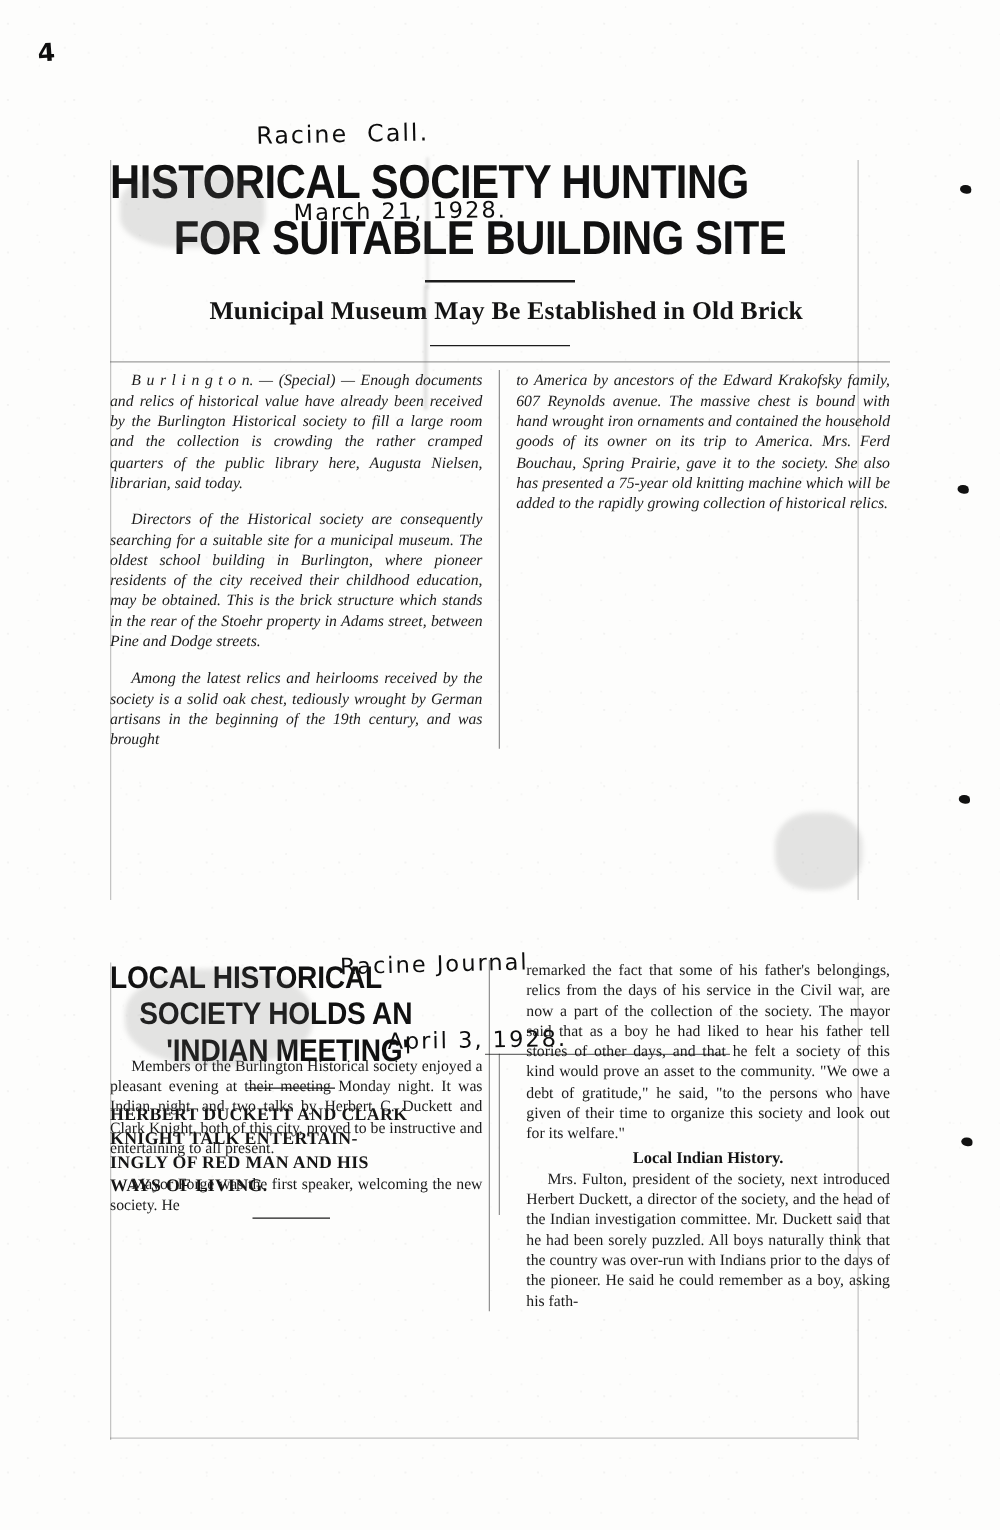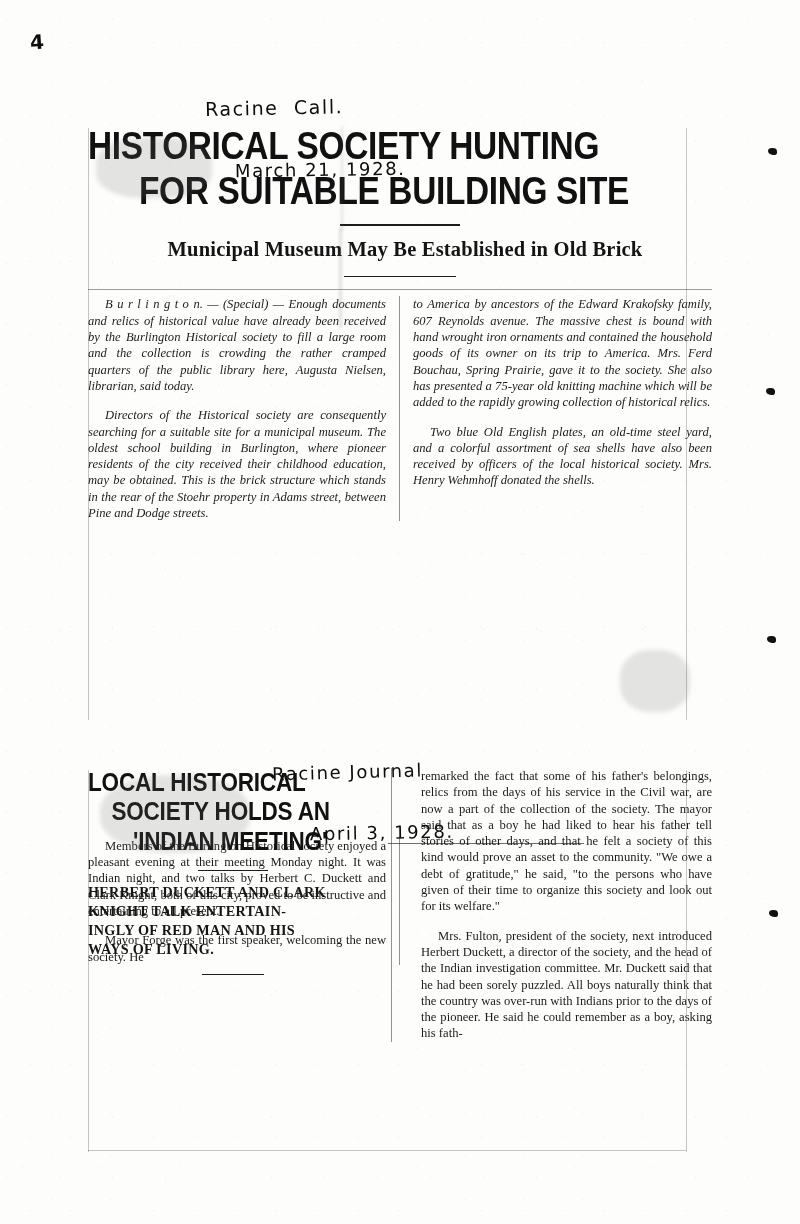--- a/index.html
+++ b/index.html
@@ -234,24 +234,24 @@
     <div class="subhead">
       <span class="sh-line sh-line-1">Municipal Museum May Be Established in Old Brick</span>
     </div>
 
     <div class="rule-short thin"></div>
 
     <div class="columns">
       <div class="col left">
         <p class="dateline-para">B u r l i n g t o n. — (Special) — Enough documents and relics of historical value have already been received by the Burlington Historical society to fill a large room and the collection is crowding the rather cramped quarters of the public library here, Augusta Nielsen, librarian, said today.</p>
         <p>Directors of the Historical society are consequently searching for a suitable site for a municipal museum. The oldest school building in Burlington, where pioneer residents of the city received their childhood education, may be obtained. This is the brick structure which stands in the rear of the Stoehr property in Adams street, between Pine and Dodge streets.</p>
+        <p>Among the latest relics and heirlooms received by the society is a solid oak chest, tediously wrought by German artisans in the beginning of the 19th century, and was brought</p>
       </div>
       <div class="col right">
         <p style="text-indent:0">to America by ancestors of the Edward Krakofsky family, 607 Reynolds avenue. The massive chest is bound with hand wrought iron ornaments and contained the household goods of its owner on its trip to America. Mrs. Ferd Bouchau, Spring Prairie, gave it to the society. She also has presented a 75-year old knitting machine which will be added to the rapidly growing collection of historical relics.</p>
-        <p>Two blue Old English plates, an old-time steel yard, and a colorful assortment of sea shells have also been received by officers of the local historical society. Mrs. Henry Wehmhoff donated the shells.</p>
       </div>
     </div>
   </div>
 
   <div class="handwriting" id="annotation-two">
     <span class="hw-line-1">Racine Journal</span>
     <span class="hw-line-2">April 3, 1928.</span>
   </div>
 
   <div class="clipping" id="article-two">
@@ -270,20 +270,21 @@
           <span class="dk-line">INGLY OF RED MAN AND HIS</span>
           <span class="dk-line last">WAYS OF LIVING.</span>
         </div>
 
         <div class="rule-short thin" style="width:62px;margin:15px auto 13px auto;"></div>
       </div>
 
       <div class="a2-right-body col right" style="width:50%;">
         <p style="text-indent:0">remarked the fact that some of his father's belongings, relics from the days of his service in the Civil war, are now a part of the collection of the society. The mayor said that as a boy he had liked to hear his father tell stories of other days, and that he felt a society of this kind would prove an asset to the community. "We owe a debt of gratitude," he said, "to the persons who have given of their time to organize this society and look out for its welfare."</p>
 
+        <div class="inline-subhead">Local Indian History.</div>
 
         <p>Mrs. Fulton, president of the society, next introduced Herbert Duckett, a director of the society, and the head of the Indian investigation committee. Mr. Duckett said that he had been sorely puzzled. All boys naturally think that the country was over-run with Indians prior to the days of the pioneer. He said he could remember as a boy, asking his fath-</p>
       </div>
     </div>
 
     <div class="a2-bottom" style="margin-top:-206px;">
       <div class="col left" style="width:50%;">
         <p>Members of the Burlington Historical society enjoyed a pleasant evening at their meeting Monday night. It was Indian night, and two talks by Herbert C. Duckett and Clark Knight, both of this city, proved to be instructive and entertaining to all present.</p>
         <p>Mayor Forge was the first speaker, welcoming the new society. He</p>
       </div>

